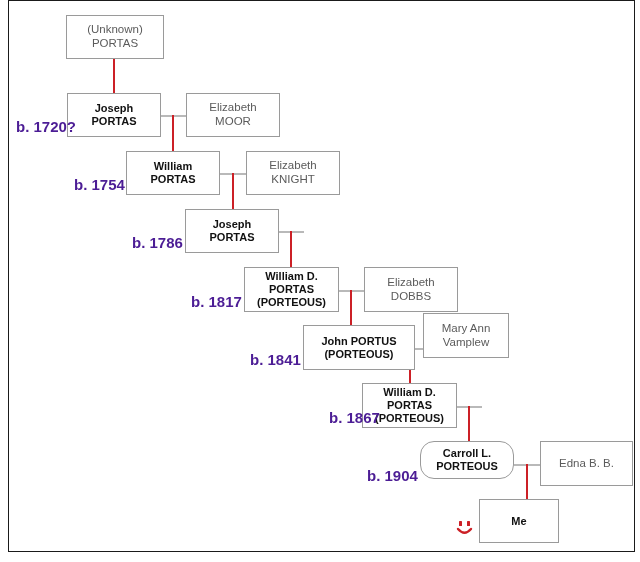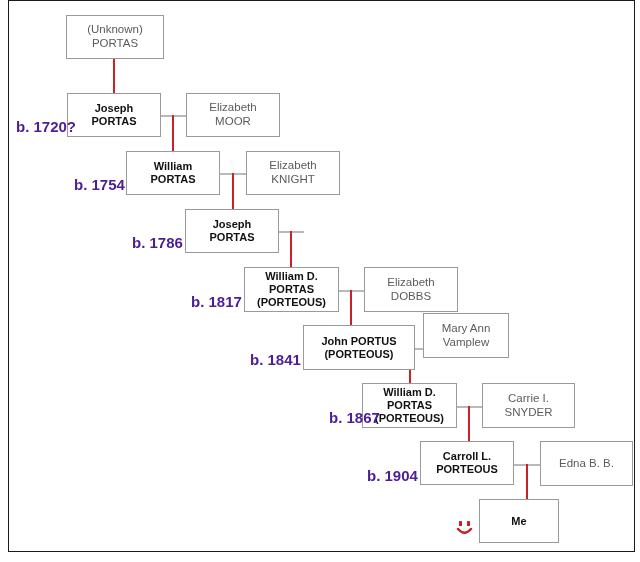--- a/index.html
+++ b/index.html
@@ -157,26 +157,23 @@
     </div>
     <div class="node spouse" style="left:415px; top:313px; width:86px; height:45px;">
       <span class="label">Mary Ann Vamplew</span>
     </div>
     <div class="birth" style="left:242px; top:351px;">b. 1841</div>
 
     <div class="node ancestor" style="left:354px; top:383px; width:95px; height:45px;">
       <span class="label">William D. PORTAS
 (PORTEOUS)</span>
     </div>
-    <div class="node spouse" style="left:474px; top:383px; width:93px; height:45px;">
-      <span class="label">Carrie I. SNYDER</span>
-    </div>
     <div class="birth" style="left:301px; top:409px;padding-left:20px;">b. 1867</div>
 
-    <div class="node ancestor" style="left:412px; top:441px; width:94px; height:44px;">
+    <div class="node ancestor" style="left:412px; top:441px; width:94px; height:38px;border-radius:14px;">
       <span class="label">Carroll L. PORTEOUS</span>
     </div>
     <div class="node spouse" style="left:532px; top:441px; width:93px; height:45px;">
       <span class="label">Edna B. B.</span>
     </div>
     <div class="birth" style="left:359px; top:467px;">b. 1904</div>
 
     <div class="node ancestor" style="left:471px; top:499px; width:80px; height:44px;">
       <span class="label">Me</span>
     </div>

